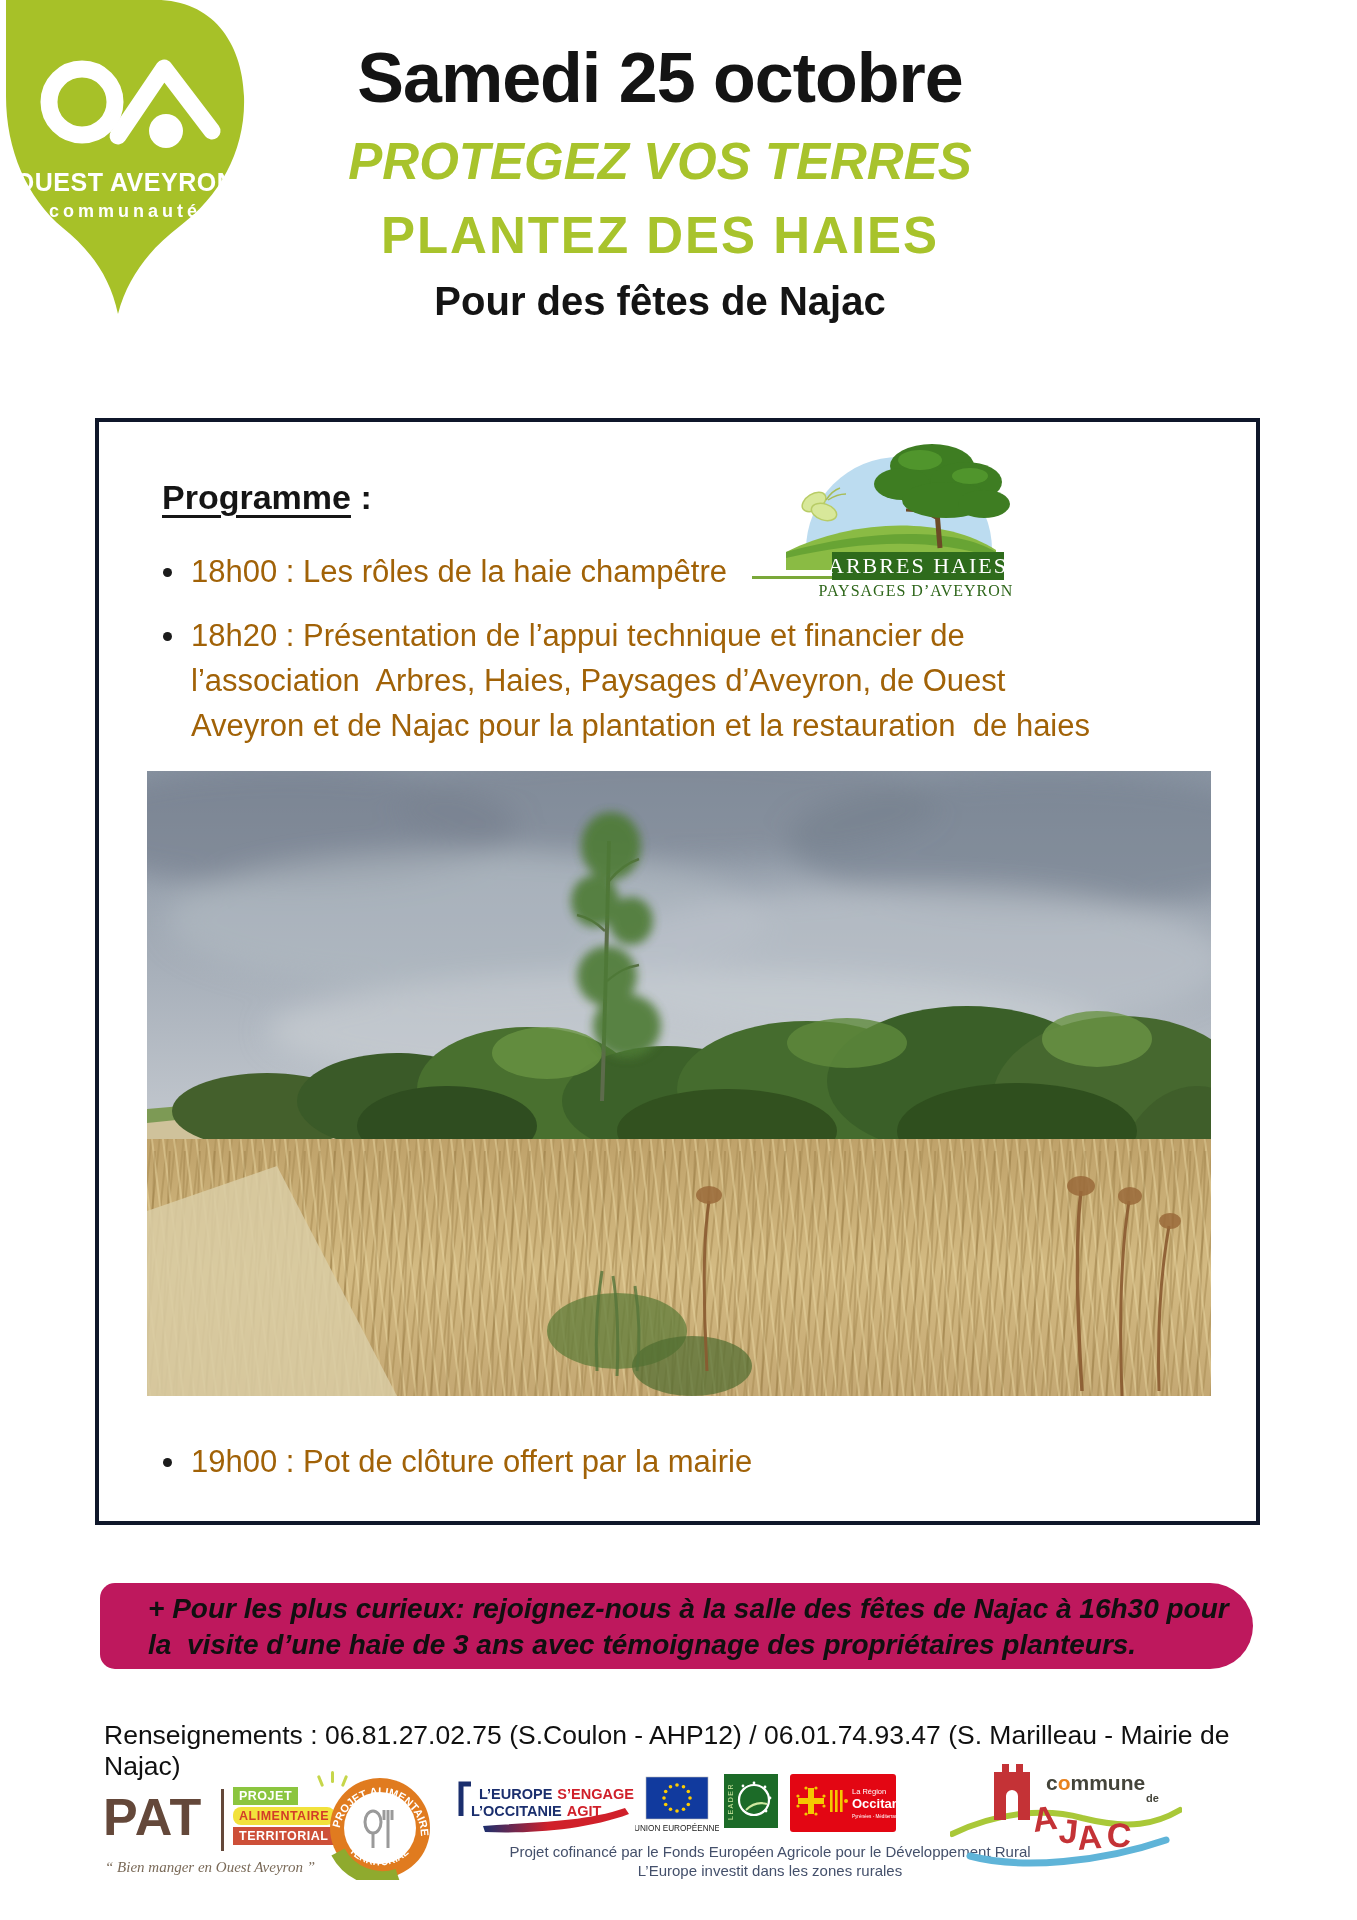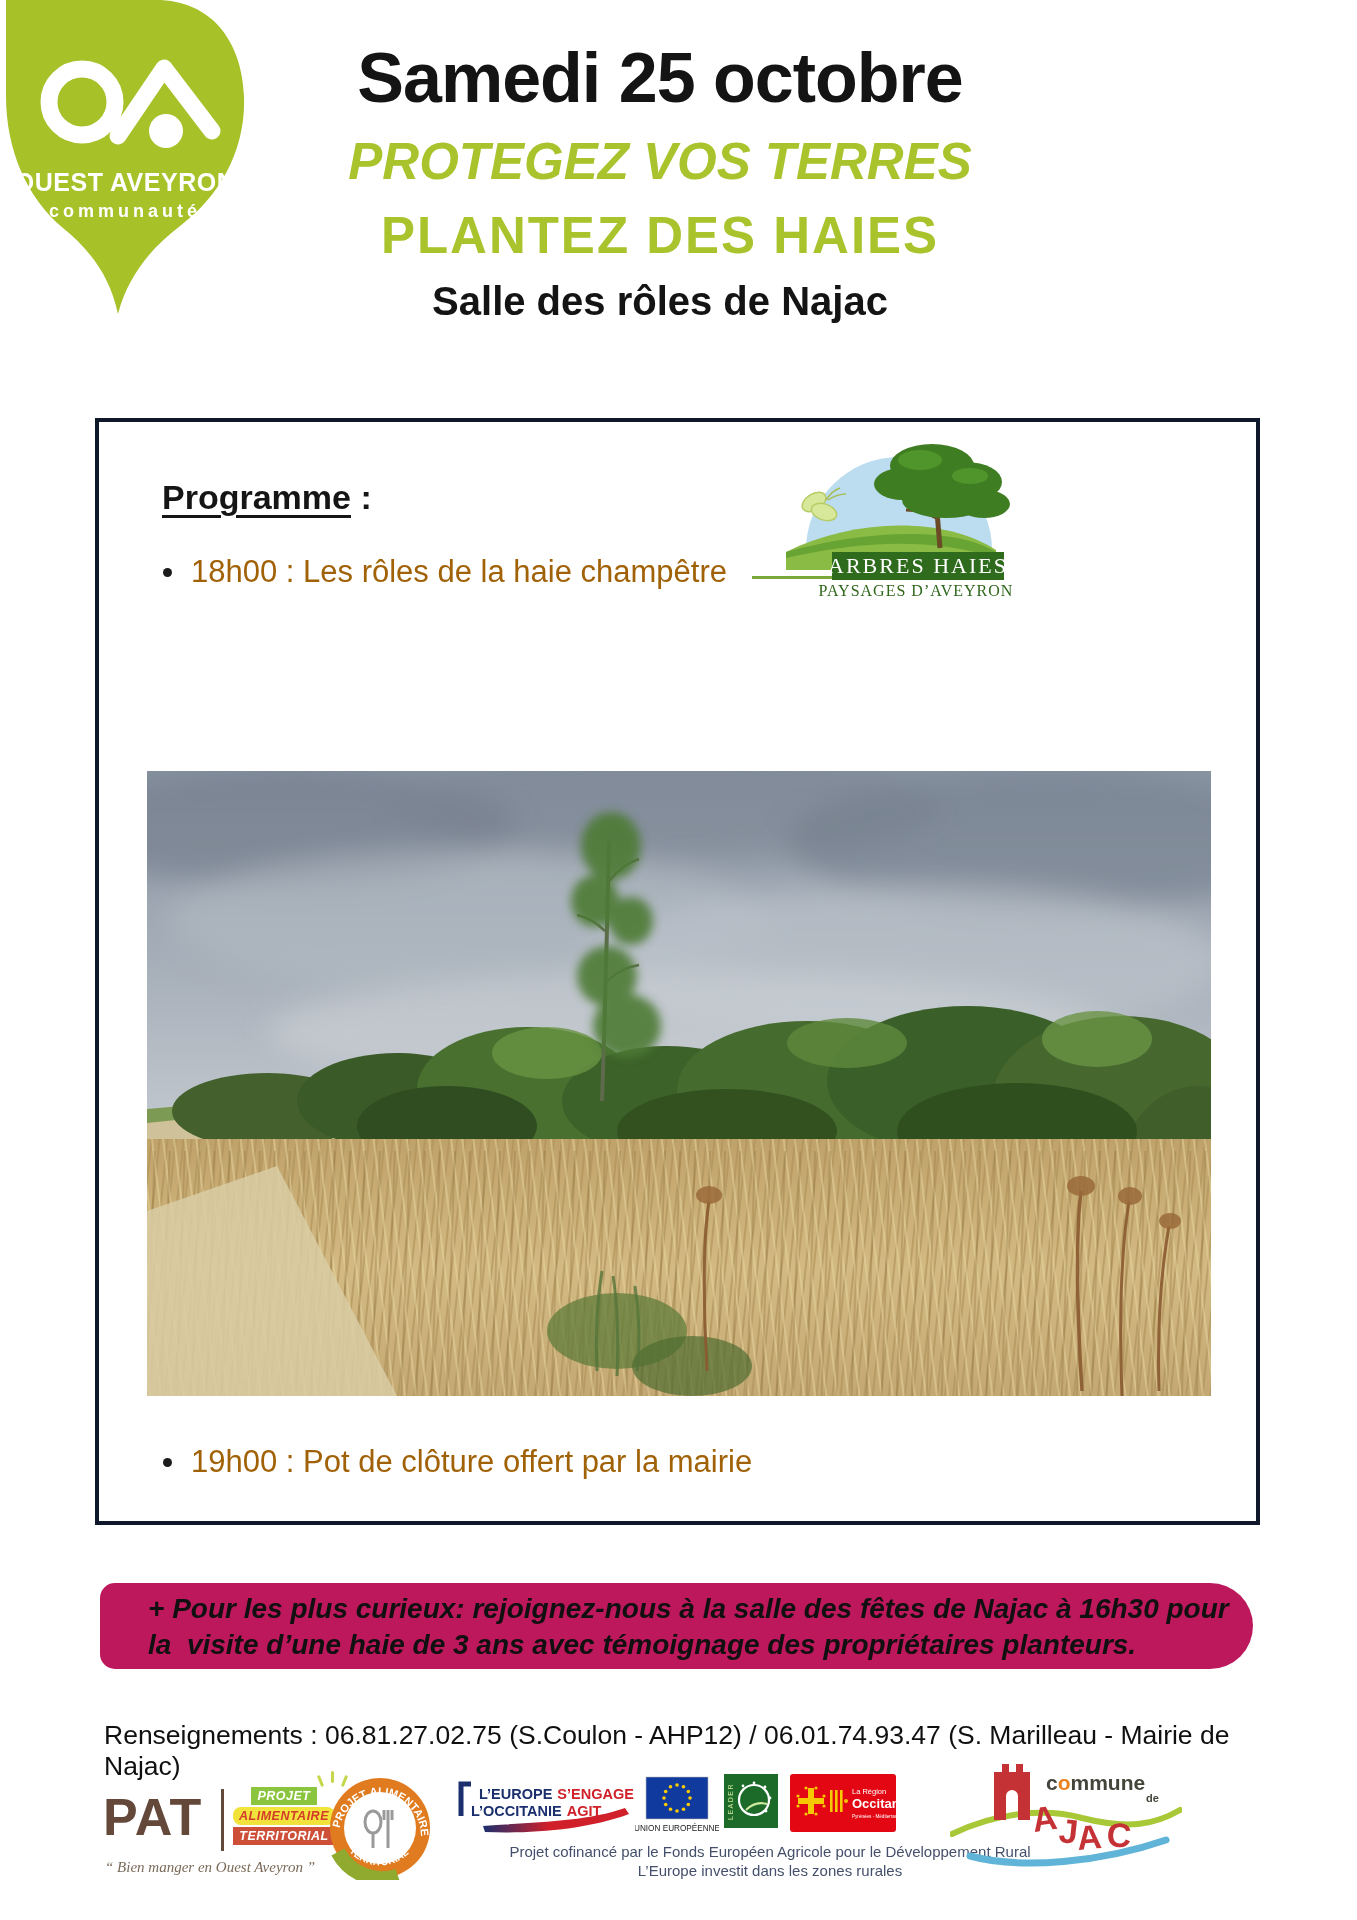--- a/index.html
+++ b/index.html
@@ -34,21 +34,21 @@
   .banner-text{position:absolute;left:48px;top:8px;font-size:28px;font-weight:700;font-style:italic;
                line-height:36px;color:#101010;white-space:pre-wrap;}
 
   
   .contact{left:104px;top:1720px;width:1200px;font-size:26.5px;font-weight:400;color:#101010;}
 
   
   .pat{left:103px;top:1783px;width:250px;height:110px;}
   .pat-acro{position:absolute;left:0;top:4px;font-size:52px;font-weight:800;color:#64483a;letter-spacing:1px;}
   .pat-div{position:absolute;left:118px;top:6px;width:3px;height:62px;background:#64483a;}
-  .pat-chips{position:absolute;left:130px;top:4px;display:flex;flex-direction:column;align-items:center;gap:2px;font-style:italic;}
+  .pat-chips{position:absolute;left:130px;top:4px;display:flex;flex-direction:column;align-items:flex-start;gap:2px;}
   .chip{font-size:12.5px;font-weight:800;padding:2px 6px;letter-spacing:0.5px;}
   .chip1{background:#8bc53f;color:#fff;}
   .chip2{background:#f2e23c;color:#d23c28;border-radius:8px;}
   .chip3{background:#cd4f38;color:#fff;}
   .spark{position:absolute;width:3px;height:12px;background:#c6d64a;border-radius:2px;}
   .pat-tagline{position:absolute;left:2px;top:76px;font-family:"Liberation Serif",serif;font-style:italic;
                font-size:15px;color:#7a6a58;white-space:nowrap;}
   .badge{left:328px;top:1776px;width:104px;height:104px;}
   .europe{left:455px;top:1780px;width:180px;height:60px;}
   .euflag{left:635px;top:1776px;width:84px;height:60px;}
@@ -71,21 +71,21 @@
     </g>
     <circle cx="160" cy="131" r="17" fill="#ffffff"></circle>
     <text x="119" y="191" text-anchor="middle" fill="#ffffff" font-size="25" font-weight="bold" letter-spacing="0.5">OUEST AVEYRON</text>
     <text x="119" y="217" text-anchor="middle" fill="#ffffff" font-size="18" font-weight="bold" letter-spacing="4">communauté</text>
   </svg>
 
   <div class="abs titles">
     <div class="title-date">Samedi 25 octobre</div>
     <div class="title-slogan1">PROTEGEZ VOS TERRES</div>
     <div class="title-slogan2">PLANTEZ DES HAIES</div>
-    <div class="title-venue">Salle des rôles de Najac</div>
+    <div class="title-venue">Pour des fêtes de Najac</div>
   </div>
 
   <div class="abs prog-box">
 
     <div class="abs prog-heading"><span class="u">Programme</span><span> :</span></div>
 
     <svg class="abs ahpa" viewBox="0 0 278 172">
       <path d="M 62,120 A 93,93 0 0 1 248,120 Z" fill="#bcdcf0"></path>
       <path d="M 42,122 C 110,88 200,86 252,120 L 252,140 L 42,140 Z" fill="#8abb44"></path>
       <path d="M 42,122 C 120,100 210,96 252,122 L 252,128 C 190,108 120,110 42,128 Z" fill="#5a9a2e" opacity="0.7"></path>
@@ -109,20 +109,23 @@
         <ellipse cx="80" cy="82" rx="13" ry="8" transform="rotate(18 80 82)"></ellipse>
         <path d="M 82,70 C 86,64 90,60 96,58 M 84,70 C 90,66 96,64 102,64" fill="none" stroke="#a8bc56"></path>
       </g>
       <rect x="8" y="146" width="82" height="3" fill="#7aa83a"></rect>
       <rect x="88" y="122" width="172" height="28" fill="#2e6b1c"></rect>
       <text x="174" y="143" text-anchor="middle" fill="#ffffff" font-family="Liberation Serif,serif" font-size="22" letter-spacing="2">ARBRES HAIES</text>
       <text x="172" y="166" text-anchor="middle" fill="#2e661a" font-family="Liberation Serif,serif" font-size="16" letter-spacing="1">PAYSAGES D’AVEYRON</text>
     </svg>
 
     <div class="bullet b1">18h00 : Les rôles de la haie champêtre</div>
+    <div class="bullet b2">18h20 : Présentation de l’appui technique et financier de
+l’association  Arbres, Haies, Paysages d’Aveyron, de Ouest
+Aveyron et de Najac pour la plantation et la restauration  de haies</div>
 
     <div class="abs photo" role="img" aria-label="Haie champêtre entre une prairie fauchée et des herbes sèches sous un ciel nuageux">
       <svg viewBox="0 0 1064 625" preserveAspectRatio="none">
         <defs>
           <linearGradient id="sky" x1="0" y1="0" x2="0" y2="1">
             <stop offset="0" stop-color="#8a95a3"></stop>
               <stop offset="0.55" stop-color="#a9b1bb"></stop>
               <stop offset="1" stop-color="#c6cbd1"></stop>
           </linearGradient>
           <linearGradient id="grass" x1="0" y1="0" x2="0" y2="1">

